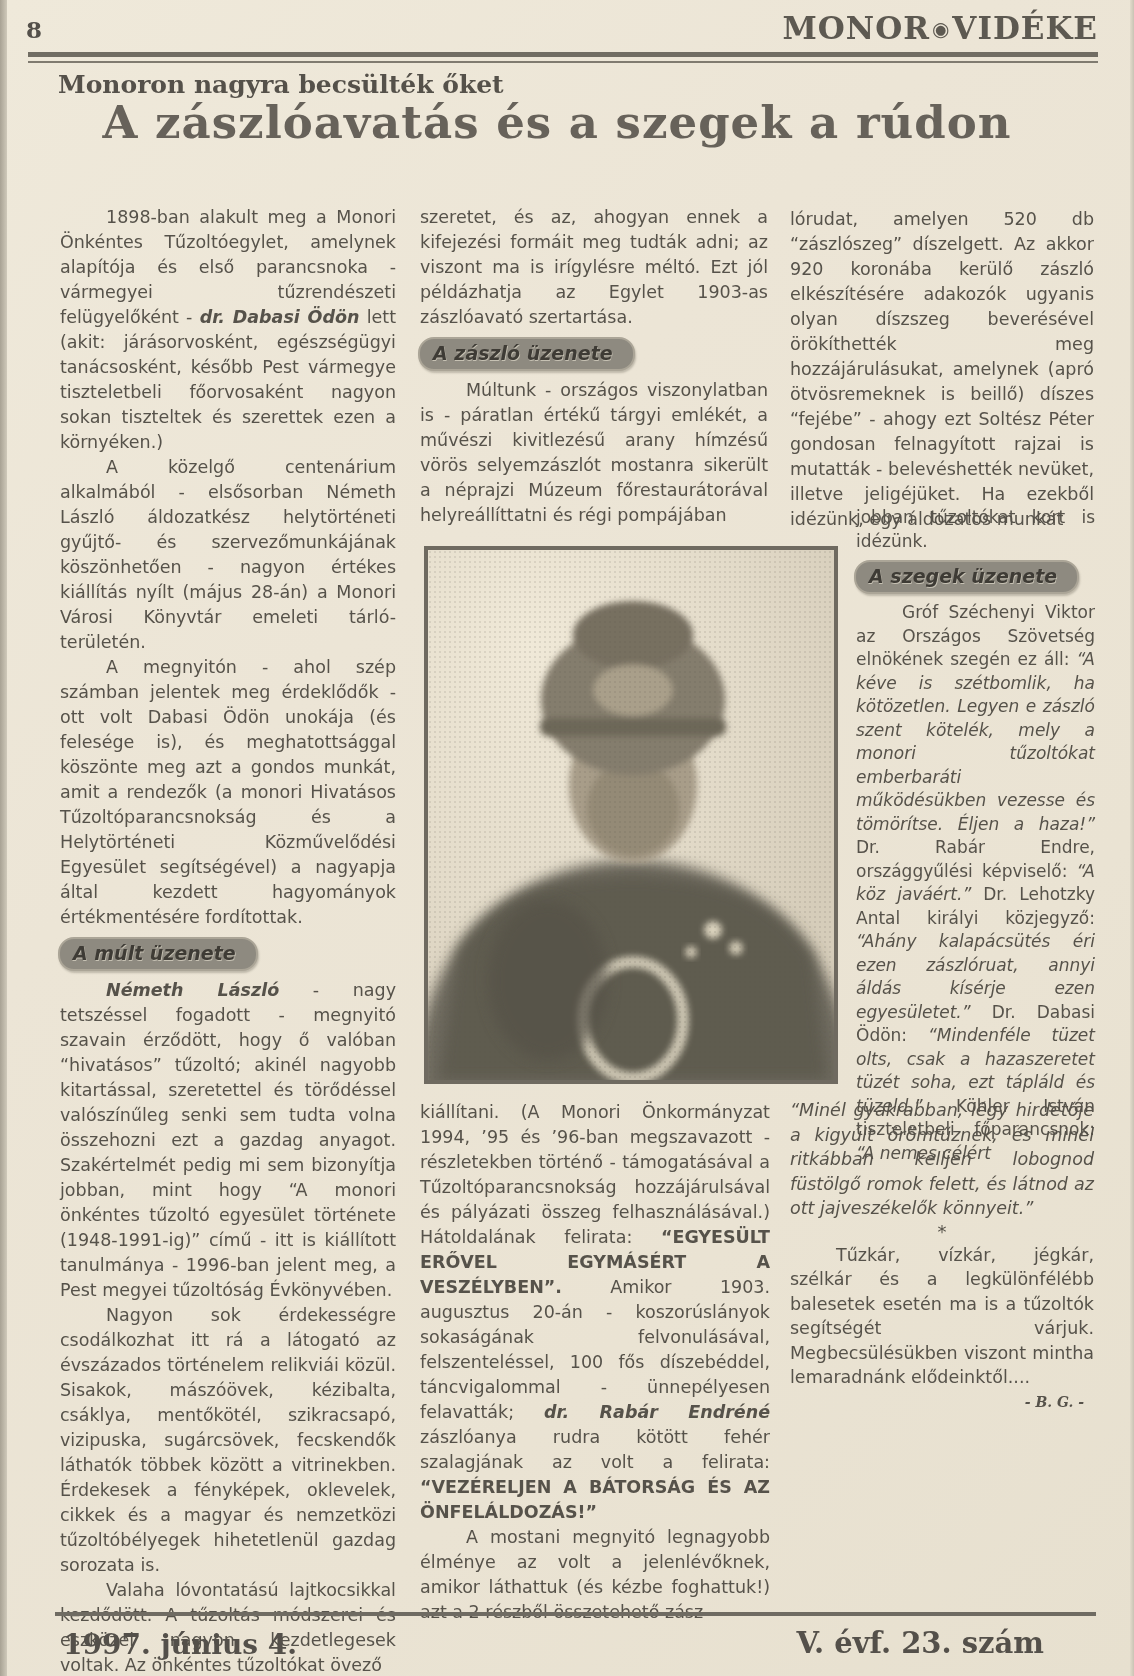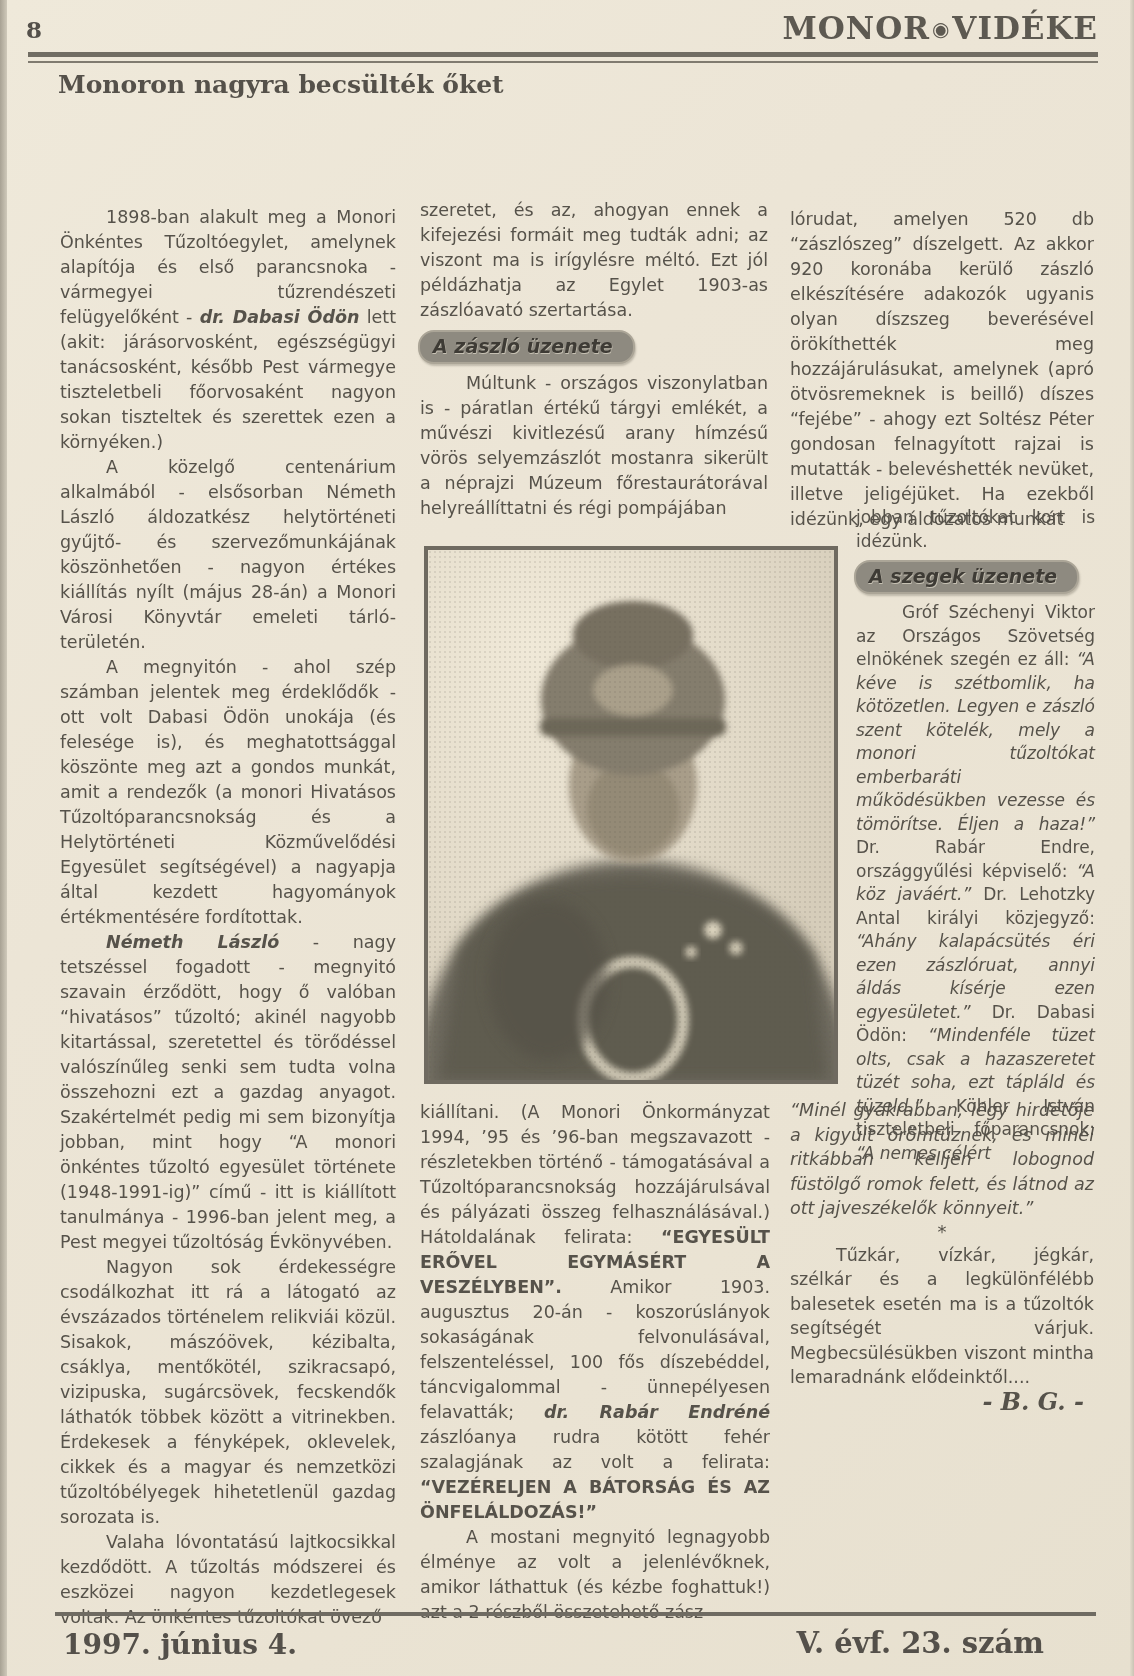--- a/index.html
+++ b/index.html
@@ -24,21 +24,21 @@
   .kicker{position:absolute;left:58px;top:70px;font-family:"DejaVu Serif",serif;
     font-weight:bold;font-size:25px;color:#55514a;letter-spacing:0px;}
   .headline{position:absolute;left:40px;right:60px;top:96px;text-align:center;
     font-family:"DejaVu Serif",serif;font-weight:bold;font-size:45px;color:#67625a;letter-spacing:1px;}
   .subtitle{position:absolute;left:60px;right:80px;top:160px;text-align:center;
     font-family:"DejaVu Serif",serif;font-weight:bold;font-size:21px;color:#5b564e;}
 
   .colblock{position:absolute;text-align:justify;font-size:17.5px;line-height:25px;
     color:#56524a;hyphens:auto;}
   .c1{left:60px;top:205px;width:336px;}
-  .c2t{left:420px;top:198px;width:348px;}
+  .c2t{left:420px;top:205px;width:348px;}
   .c2b{left:420px;top:1100px;width:350px;}
   .c3a{left:790px;top:207px;width:304px;}
   .c3b{left:856px;top:506px;width:239px;font-size:17px;line-height:23.5px;}
   .c3c{left:790px;top:1098px;width:304px;line-height:24.5px;}
   .ind{text-indent:46px;}
   p{margin:0;}
   .b{font-weight:bold;}
   .bi{font-weight:bold;font-style:italic;}
   .i{font-style:italic;}
 
@@ -48,46 +48,48 @@
     text-shadow:0.6px 0.6px 0 #c6c1b3;box-shadow:1px 2px 2px rgba(60,55,45,.25);
     text-indent:0;white-space:nowrap;}
   .badge-line{text-indent:0;}
 
   .portrait{position:absolute;left:424px;top:546px;width:406px;height:530px;
     border:4px solid #6f6a60;background:#e5ddcc;}
   .portrait svg{display:block;width:100%;height:100%;}
 
   .star-line{text-align:center;font-size:18px;line-height:22px;text-indent:0;}
   .sig{text-align:right;font-family:"DejaVu Serif",serif;font-weight:bold;font-style:italic;
-    font-size:24px;padding-right:10px;text-indent:0;}
+    font-size:14px;padding-right:10px;text-indent:0;}
 
   .footer-rule{position:absolute;left:55px;right:38px;top:1612px;height:4px;background:#6f6b62;}
   .f-date{position:absolute;left:63px;top:1628px;font-family:"DejaVu Serif",serif;
     font-weight:bold;font-size:28px;color:#54504a;}
   .f-issue{position:absolute;right:90px;top:1626px;font-family:"DejaVu Serif",serif;
     font-weight:bold;font-size:29px;color:#54504a;}
 </style>
 </head>
 <body>
 
 <div class="page">
   <div class="edge-left"></div>
   <div class="edge-right"></div>
 
   <div class="hdr-num">8</div>
   <div class="masthead"><span>MONOR</span><span class="emblem">◉</span><span>VIDÉKE</span></div>
   <div class="rule-thick"></div>
   <div class="rule-thin"></div>
 
   <div class="kicker">Monoron nagyra becsülték őket</div>
+  <div class="headline">A zászlóavatás és a szegek a rúdon</div>
 
   <div class="colblock c1">
     <p class="ind"><span>1898-ban alakult meg a Monori Önkéntes Tűzoltóegylet, amelynek alapítója és első parancsnoka - vármegyei tűzrendészeti felügyelőként - </span><span class="bi">dr. Dabasi Ödön</span><span> lett (akit: járásorvosként, egészségügyi tanácsosként, később Pest vármegye tiszteletbeli főorvosaként nagyon sokan tiszteltek és szerettek ezen a környéken.)</span></p>
     <p class="ind">A közelgő centenárium alkalmából - elsősorban Németh László áldozatkész helytörténeti gyűjtő- és szervezőmunkájának köszönhetően - nagyon értékes kiállítás nyílt (május 28-án) a Monori Városi Könyvtár emeleti tárló-területén.</p>
     <p class="ind">A megnyitón - ahol szép számban jelentek meg érdeklődők - ott volt Dabasi Ödön unokája (és felesége is), és meghatottsággal köszönte meg azt a gondos munkát, amit a rendezők (a monori Hivatásos Tűzoltóparancsnokság és a Helytörténeti Közművelődési Egyesület segítségével) a nagyapja által kezdett hagyományok értékmentésére fordítottak.</p>
+    <p class="badge-line"><span class="badge">A múlt üzenete</span></p>
     <p class="ind"><span class="bi">Németh László</span><span> - nagy tetszéssel fogadott - megnyitó szavain érződött, hogy ő valóban “hivatásos” tűzoltó; akinél nagyobb kitartással, szeretettel és törődéssel valószínűleg senki sem tudta volna összehozni ezt a gazdag anyagot. Szakértelmét pedig mi sem bizonyítja jobban, mint hogy “A monori önkéntes tűzoltó egyesület története (1948-1991-ig)” című - itt is kiállított tanulmánya - 1996-ban jelent meg, a Pest megyei tűzoltóság Évkönyvében.</span></p>
     <p class="ind">Nagyon sok érdekességre csodálkozhat itt rá a látogató az évszázados történelem relikviái közül. Sisakok, mászóövek, kézibalta, csáklya, mentőkötél, szikracsapó, vizipuska, sugárcsövek, fecskendők láthatók többek között a vitrinekben. Érdekesek a fényképek, oklevelek, cikkek és a magyar és nemzetközi tűzoltóbélyegek hihetetlenül gazdag sorozata is.</p>
     <p class="ind">Valaha lóvontatású lajtkocsikkal kezdődött. A tűzoltás módszerei és eszközei nagyon kezdetlegesek voltak. Az önkéntes tűzoltókat övező</p>
   </div>
 
   <div class="colblock c2t">
     <p>szeretet, és az, ahogyan ennek a kifejezési formáit meg tudták adni; az viszont ma is irígylésre méltó. Ezt jól példázhatja az Egylet 1903-as zászlóavató szertartása.</p>
     <p class="badge-line"><span class="badge">A zászló üzenete</span></p>
     <p class="ind">Múltunk - országos viszonylatban is - páratlan értékű tárgyi emlékét, a művészi kivitlezésű arany hímzésű vörös selyemzászlót mostanra sikerült a néprajzi Múzeum főrestaurátorával helyreállíttatni és régi pompájában</p>
   </div>

